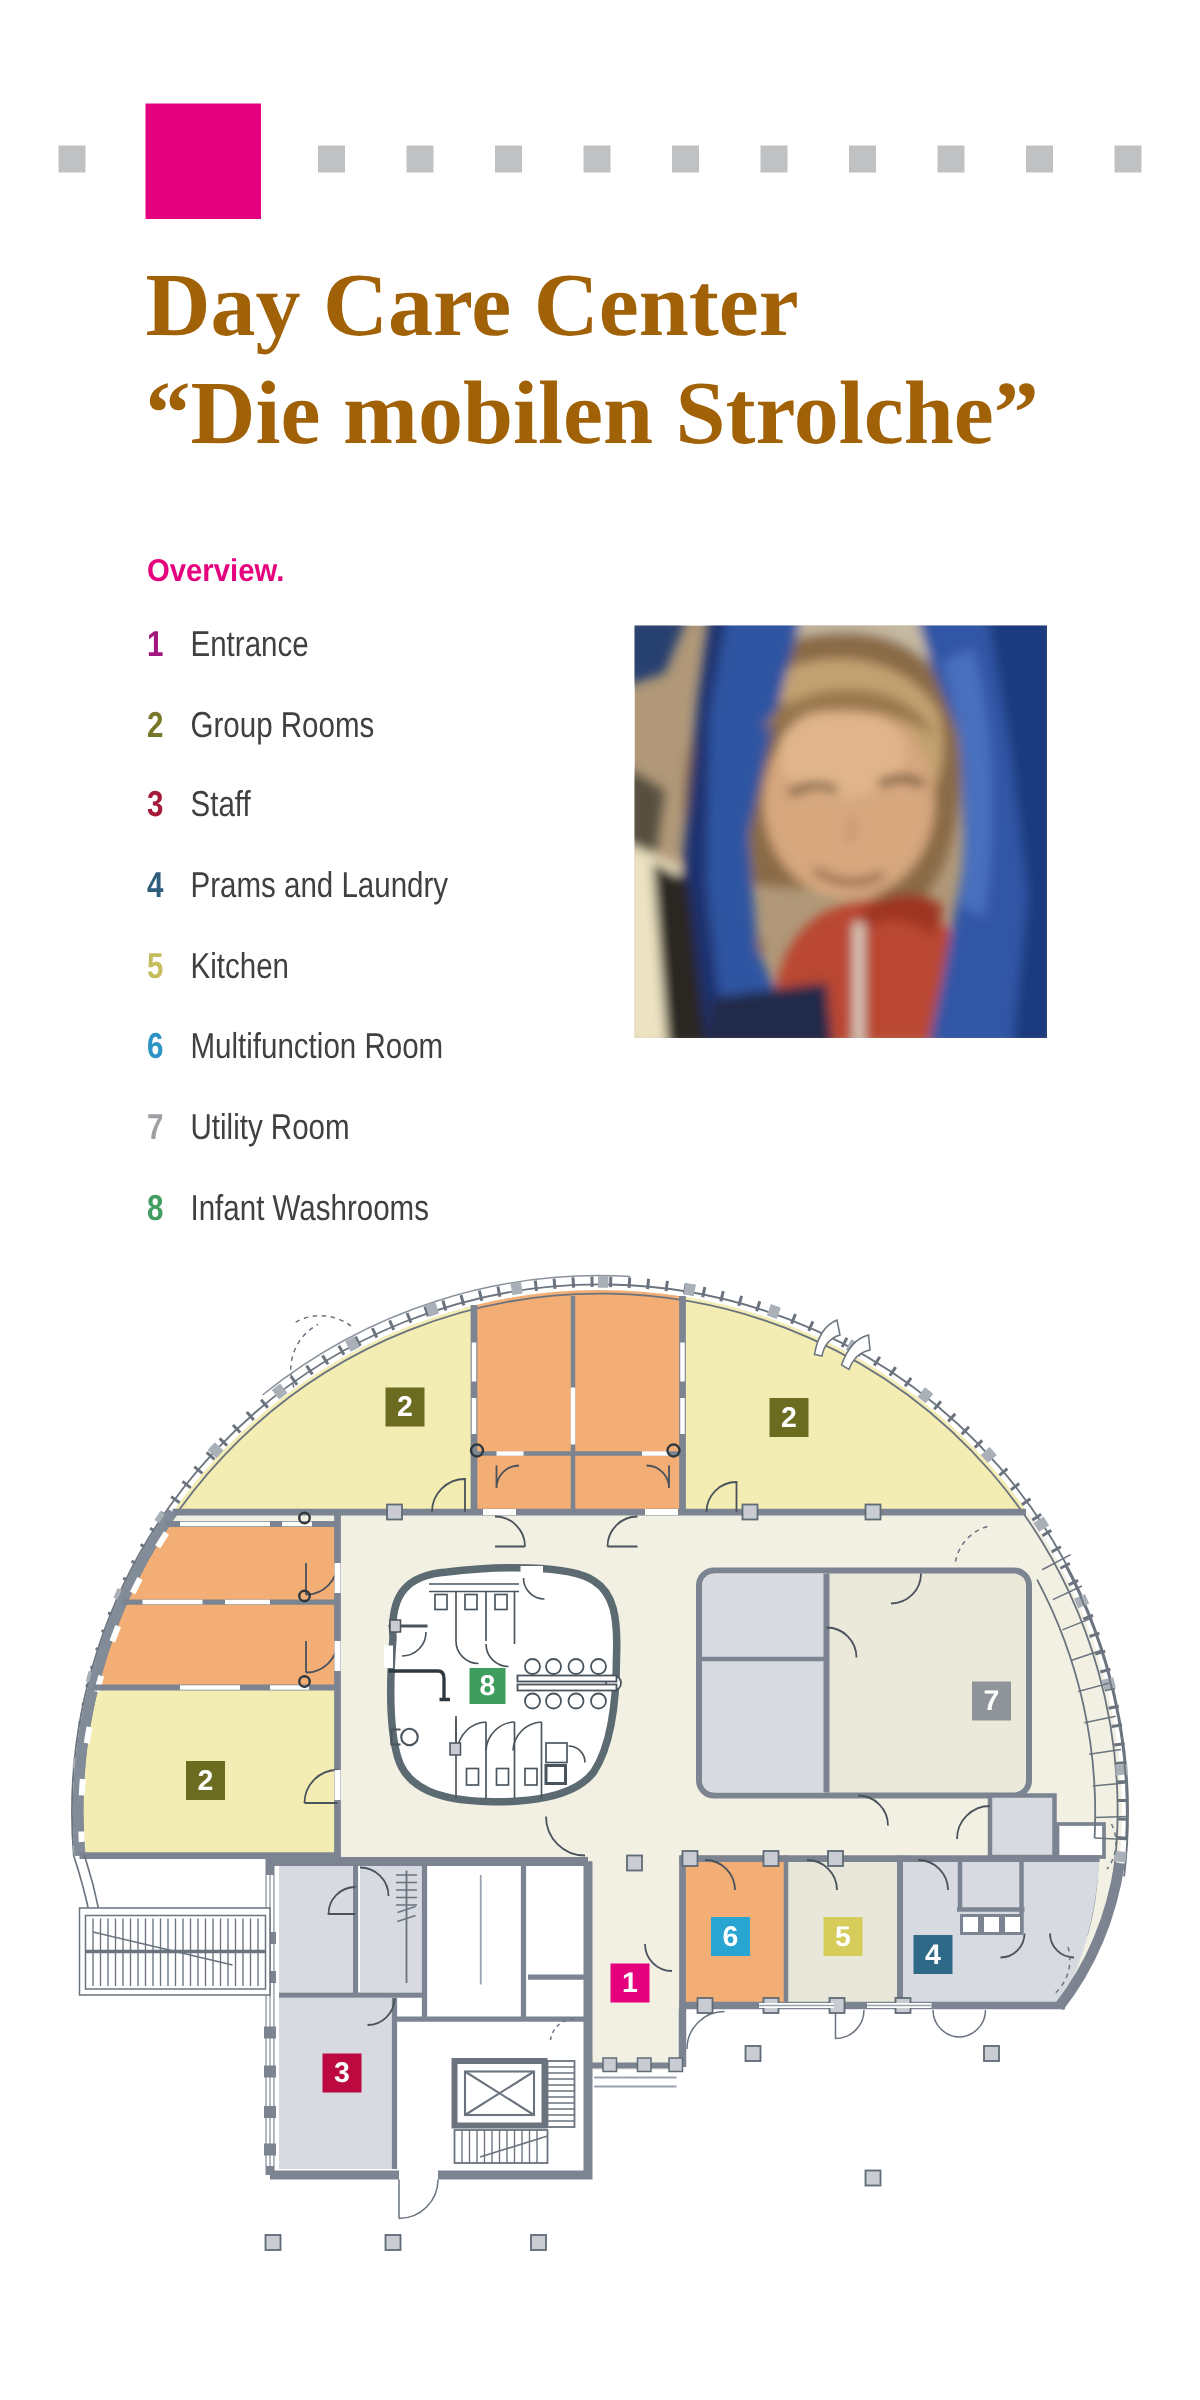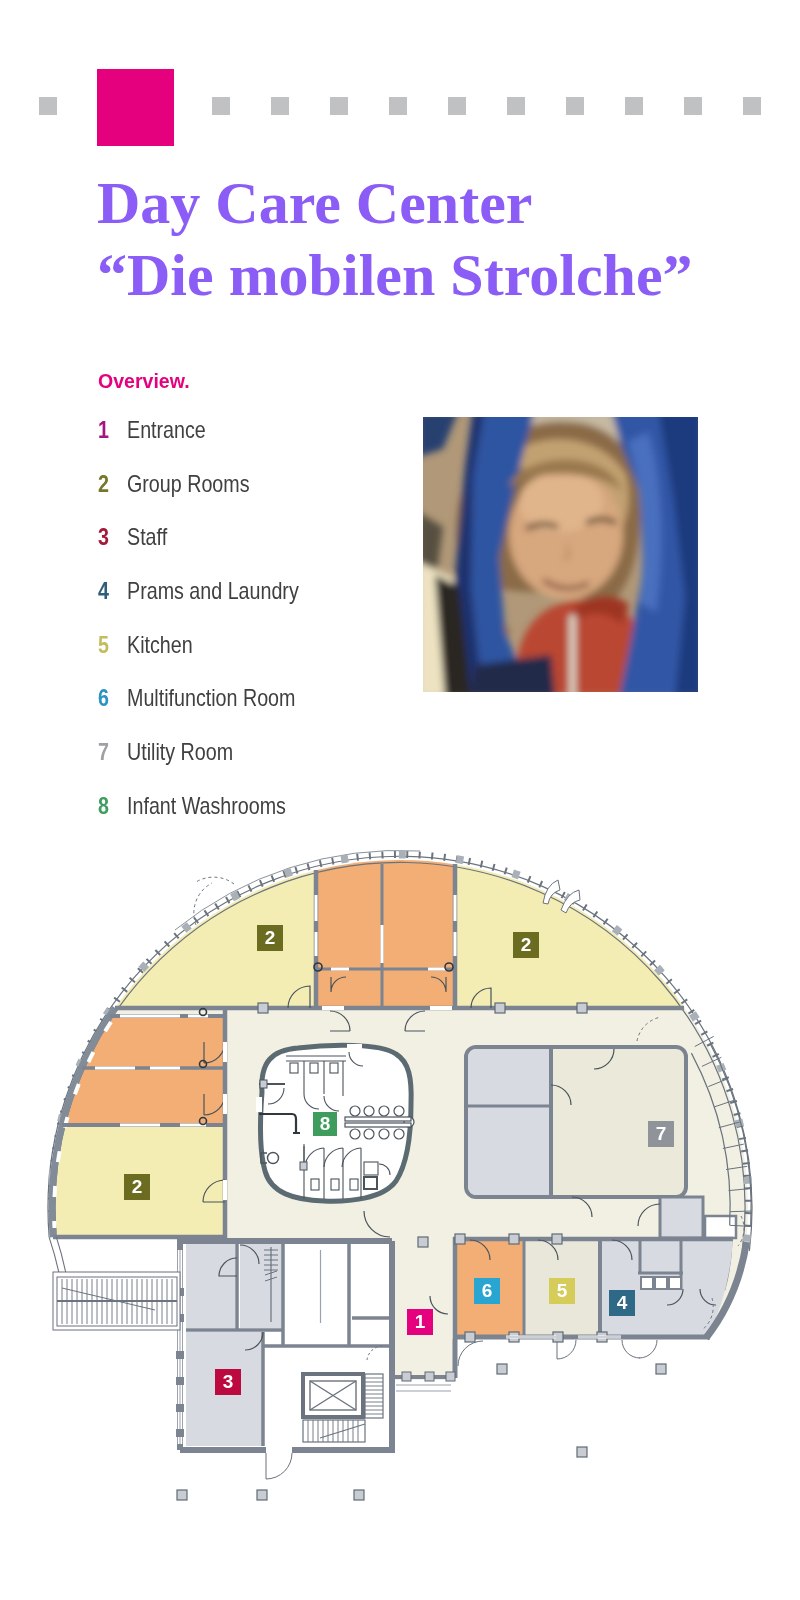--- a/index.html
+++ b/index.html
@@ -1,18 +1,18 @@
 <!DOCTYPE html>
 <html><head>
 <meta charset="utf-8">
 <style>
   html,body{margin:0;padding:0;background:#fff;}
   body{width:800px;height:1600px;position:relative;font-family:"Liberation Sans",sans-serif;overflow:hidden;}
   .sq{position:absolute;width:18px;height:18px;background:#bfc1c3;top:97px;}
-  .title{position:absolute;left:97px;top:167px;font-family:"Liberation Serif",serif;font-weight:bold;color:#8b5cf6;font-size:60px;line-height:72px;letter-spacing:0px;}
+  .title{position:absolute;left:97px;top:167px;font-family:"Liberation Serif",serif;font-weight:bold;color:#a16207;font-size:60px;line-height:72px;letter-spacing:0px;}
   .ov{position:absolute;left:98px;top:369px;font-size:21px;font-weight:bold;color:#e5017e;transform:scaleX(0.93);transform-origin:0 0;}
   .leg{position:absolute;left:98px;width:330px;font-size:24px;color:#404040;}
   .leg .num{position:absolute;left:0;font-weight:bold;transform:scaleX(0.82);transform-origin:0 0;}
   .leg .lab{position:absolute;left:29px;white-space:nowrap;transform:scaleX(0.82);transform-origin:0 0;}
 </style>
 </head>
 <body>
 
 <div class="sq" style="left:39px;"></div>
 

